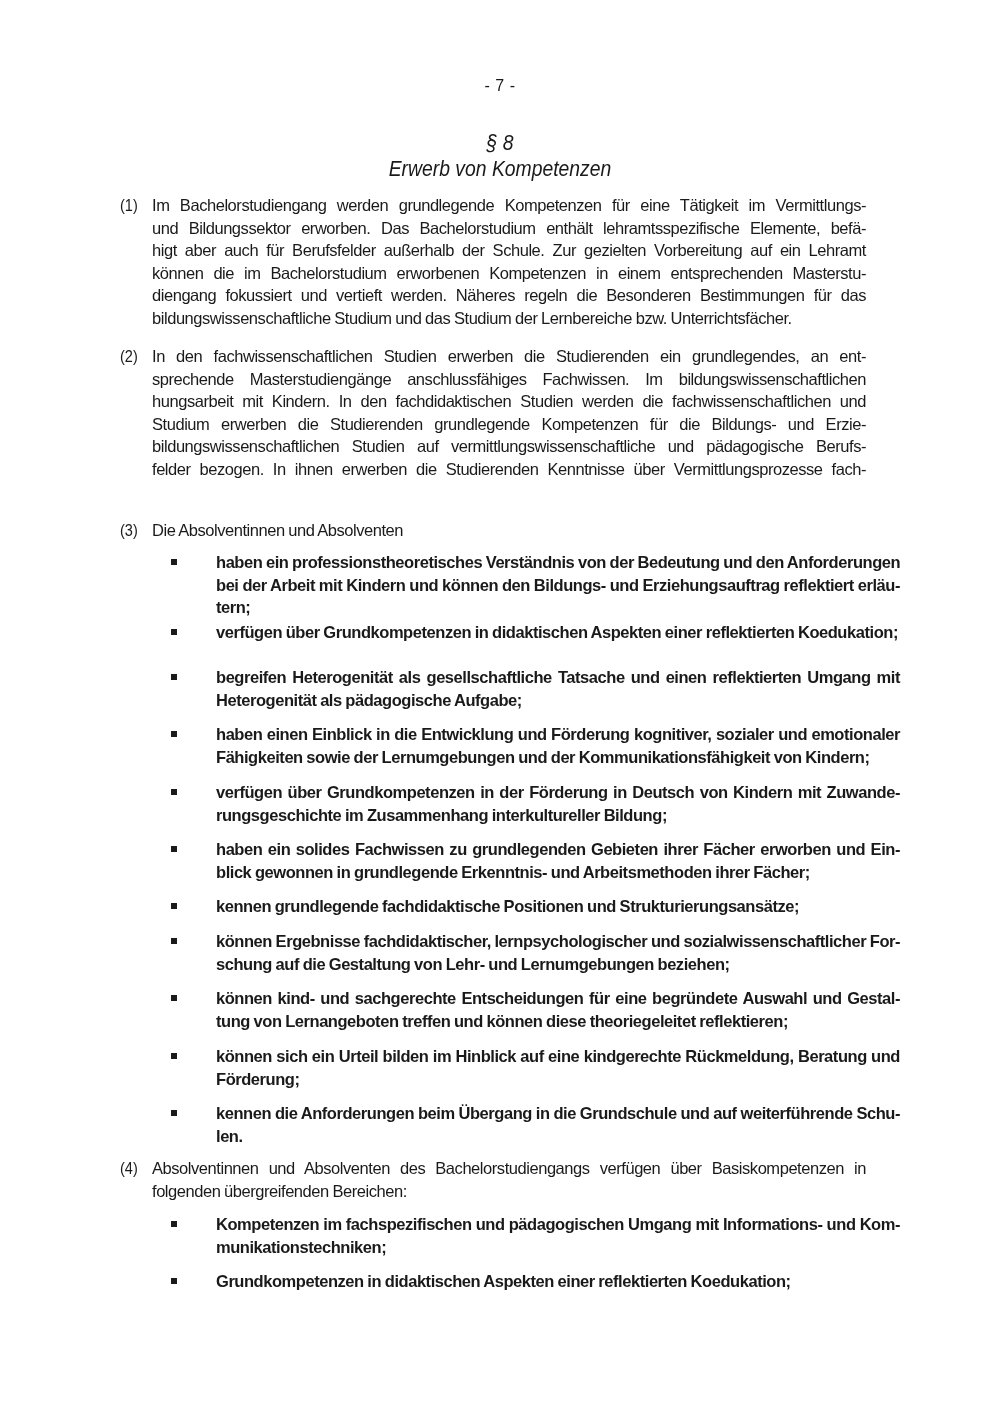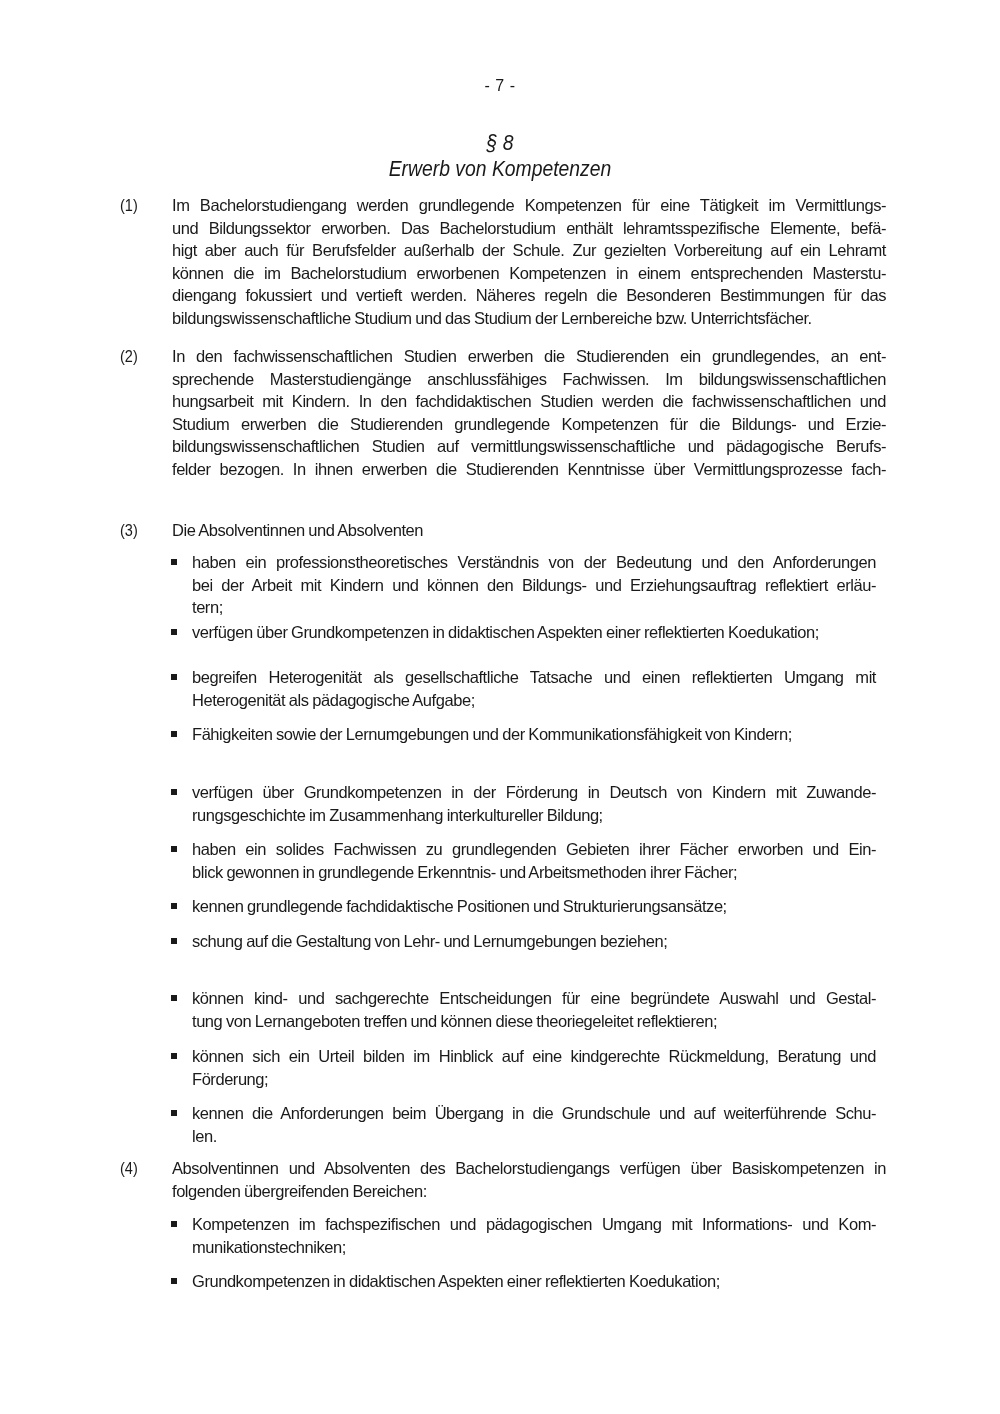--- a/index.html
+++ b/index.html
@@ -15,32 +15,32 @@
     position: absolute; left: 0; width: 1000px; text-align: center;
     font-style: italic; font-size: 21.5px; transform: scaleX(0.9);
   }
   .h-num { top: 131px; }
   .h-title { top: 157px; }
   .para { position: absolute; left: 0; width: 1000px; }
   .pnum {
     position: absolute; left: 120px; font-size: 16.5px;
     transform: scaleX(0.88); transform-origin: left;
   }
-  .ptext { position: absolute; left: 172px; width: 714px; }
+  .ptext { position: absolute; left: 152px; width: 714px; }
   .line {
     font-size: 16.5px; height: 22.5px; line-height: 22.5px;
     text-align: justify; text-align-last: justify; white-space: nowrap;
     letter-spacing: -0.45px; word-spacing: -0.5px;
   }
   .line.last { text-align-last: left; }
   .bitem { position: absolute; left: 0; width: 1000px; }
   .bmark {
     position: absolute; left: 171px; width: 6px; height: 6px; background: #1a1a1a;
   }
-  .btext { position: absolute; left: 192px; width: 684px; }
+  .btext { position: absolute; left: 216px; width: 684px; font-weight: bold; }
 </style>
 </head>
 <body>
 
 <div class="page-number">- 7 -</div>
 <div class="heading h-num">§ 8</div>
 <div class="heading h-title">Erwerb von Kompetenzen</div>
 
 <div id="content">
     <div class="para" style="top: 194px;">
@@ -88,20 +88,21 @@
     <div class="bitem" style="top: 666px;">
       <div class="bmark" style="top: 8px;"></div>
       <div class="btext">
         <div class="line">begreifen Heterogenität als gesellschaftliche Tatsache und einen reflektierten Umgang mit</div>
         <div class="line last">Heterogenität als pädagogische Aufgabe;</div>
       </div>
     </div>
     <div class="bitem" style="top: 723px;">
       <div class="bmark" style="top: 8px;"></div>
       <div class="btext">
+        <div class="line">haben einen Einblick in die Entwicklung und Förderung kognitiver, sozialer und emotionaler</div>
         <div class="line last">Fähigkeiten sowie der Lernumgebungen und der Kommunikationsfähigkeit von Kindern;</div>
       </div>
     </div>
     <div class="bitem" style="top: 781px;">
       <div class="bmark" style="top: 8px;"></div>
       <div class="btext">
         <div class="line">verfügen über Grundkompetenzen in der Förderung in Deutsch von Kindern mit Zuwande-</div>
         <div class="line last">rungsgeschichte im Zusammenhang interkultureller Bildung;</div>
       </div>
     </div>
@@ -114,20 +115,21 @@
     </div>
     <div class="bitem" style="top: 895px;">
       <div class="bmark" style="top: 8px;"></div>
       <div class="btext">
         <div class="line last">kennen grundlegende fachdidaktische Positionen und Strukturierungsansätze;</div>
       </div>
     </div>
     <div class="bitem" style="top: 930px;">
       <div class="bmark" style="top: 8px;"></div>
       <div class="btext">
+        <div class="line">können Ergebnisse fachdidaktischer, lernpsychologischer und sozialwissenschaftlicher For-</div>
         <div class="line last">schung auf die Gestaltung von Lehr- und Lernumgebungen beziehen;</div>
       </div>
     </div>
     <div class="bitem" style="top: 987px;">
       <div class="bmark" style="top: 8px;"></div>
       <div class="btext">
         <div class="line">können kind- und sachgerechte Entscheidungen für eine begründete Auswahl und Gestal-</div>
         <div class="line last">tung von Lernangeboten treffen und können diese theoriegeleitet reflektieren;</div>
       </div>
     </div>

